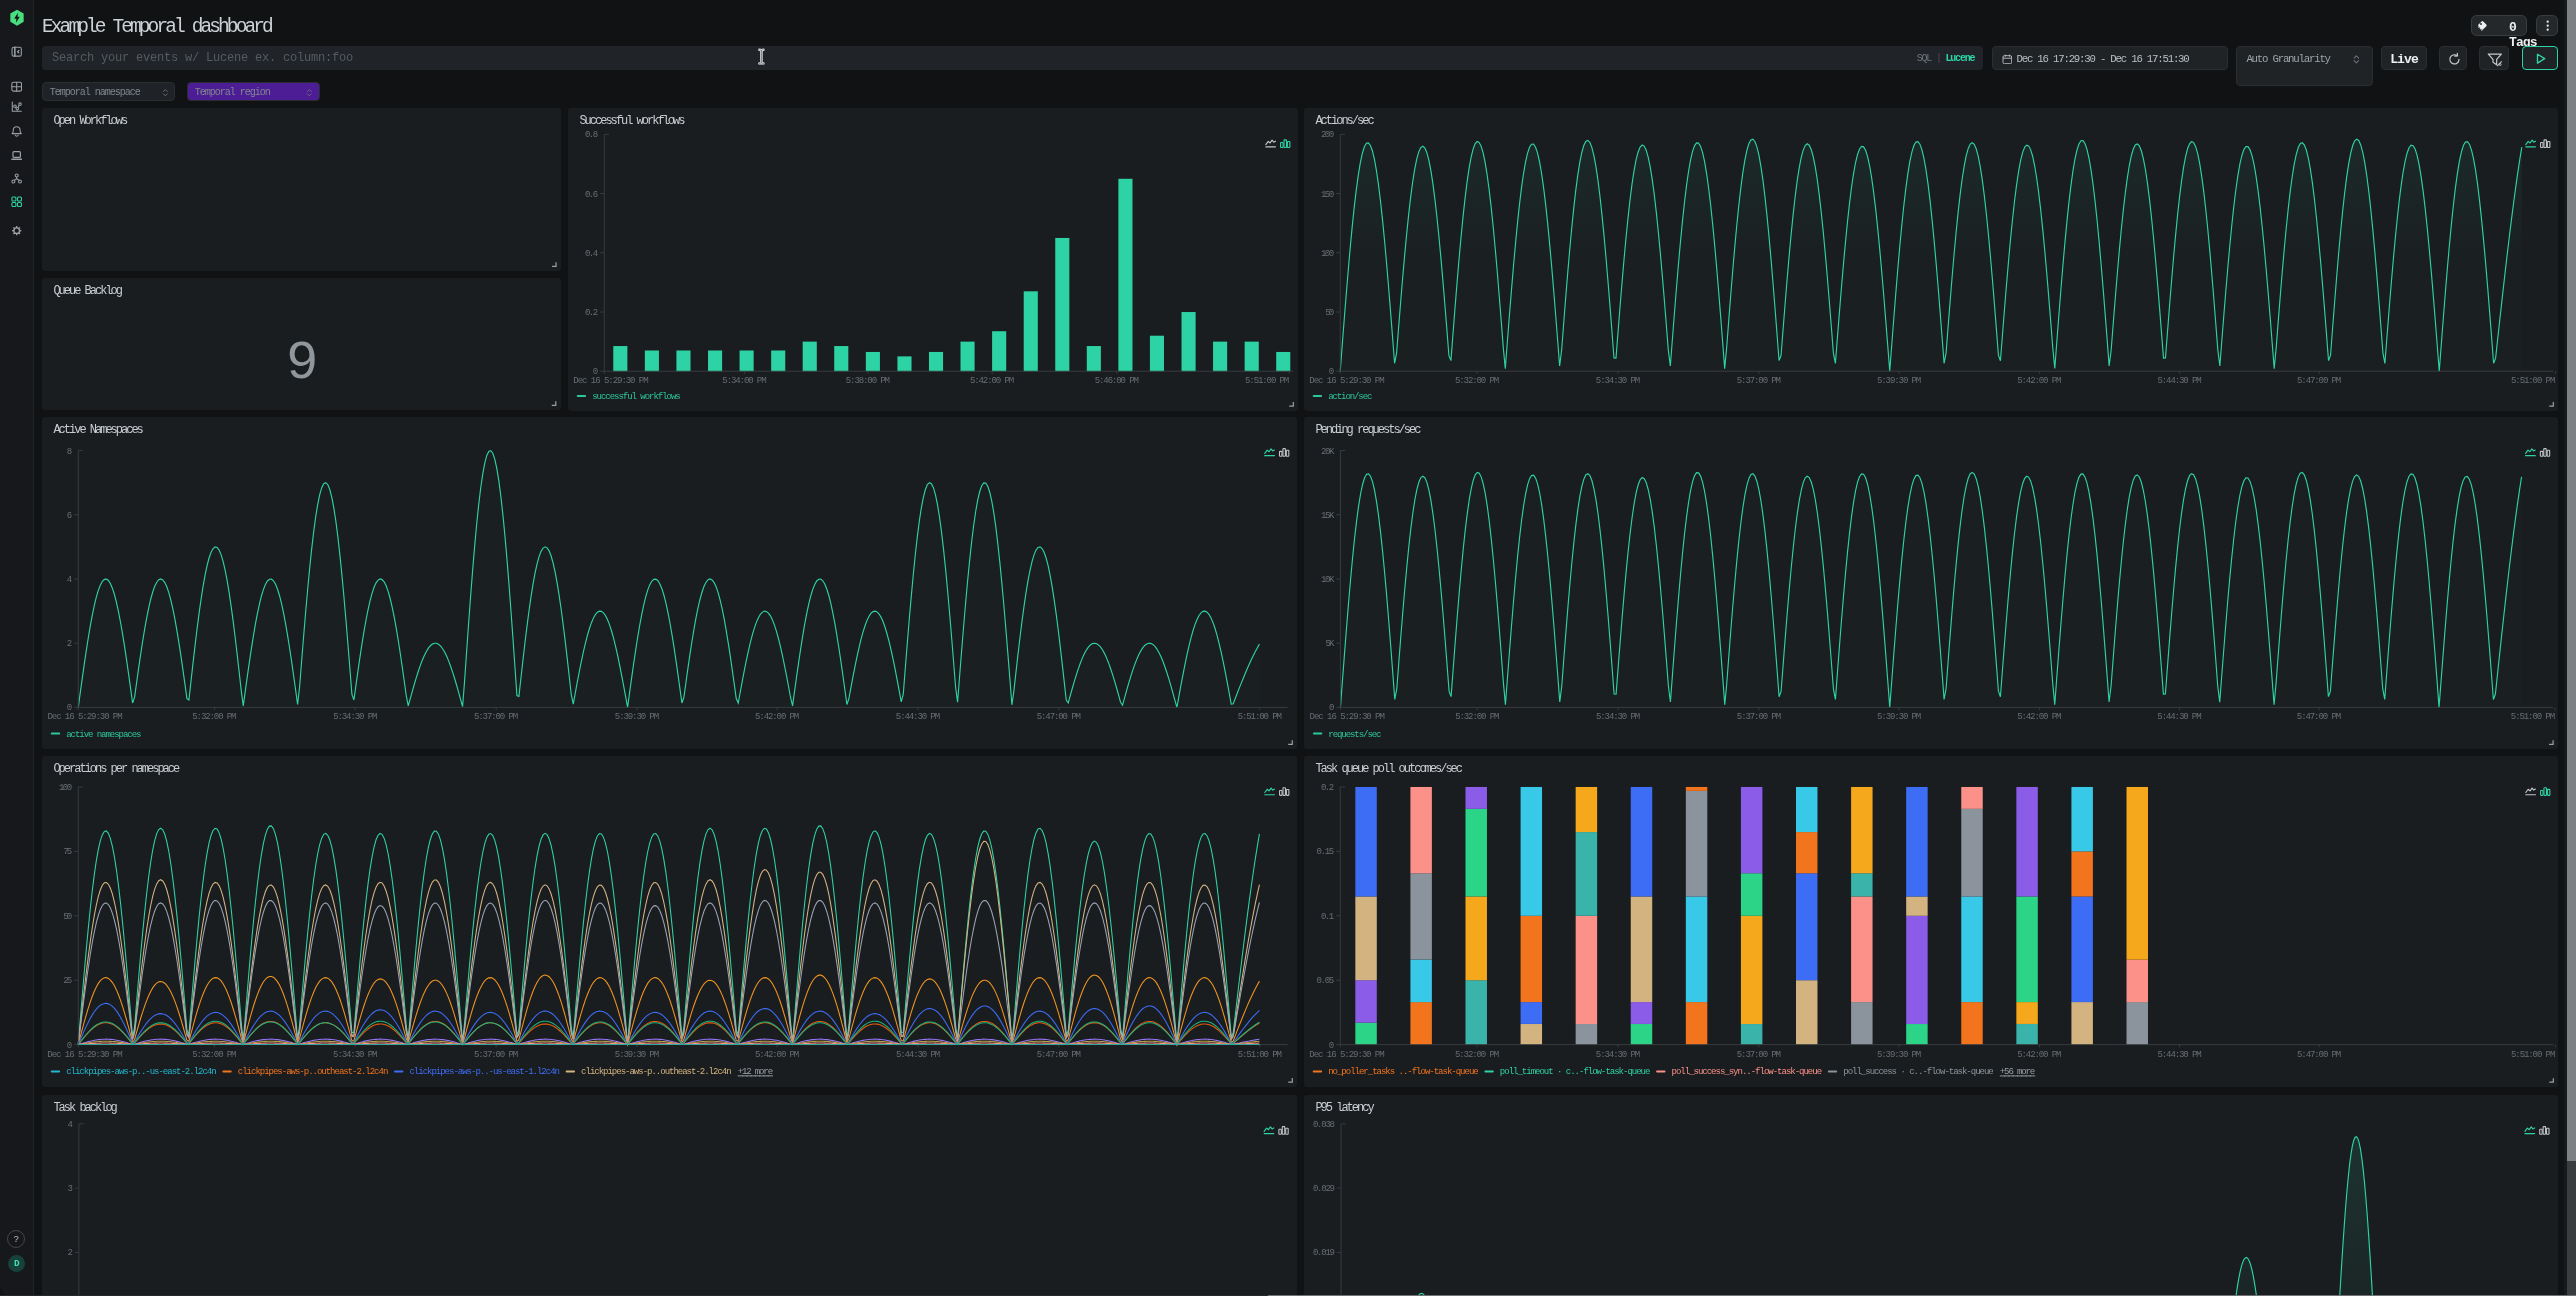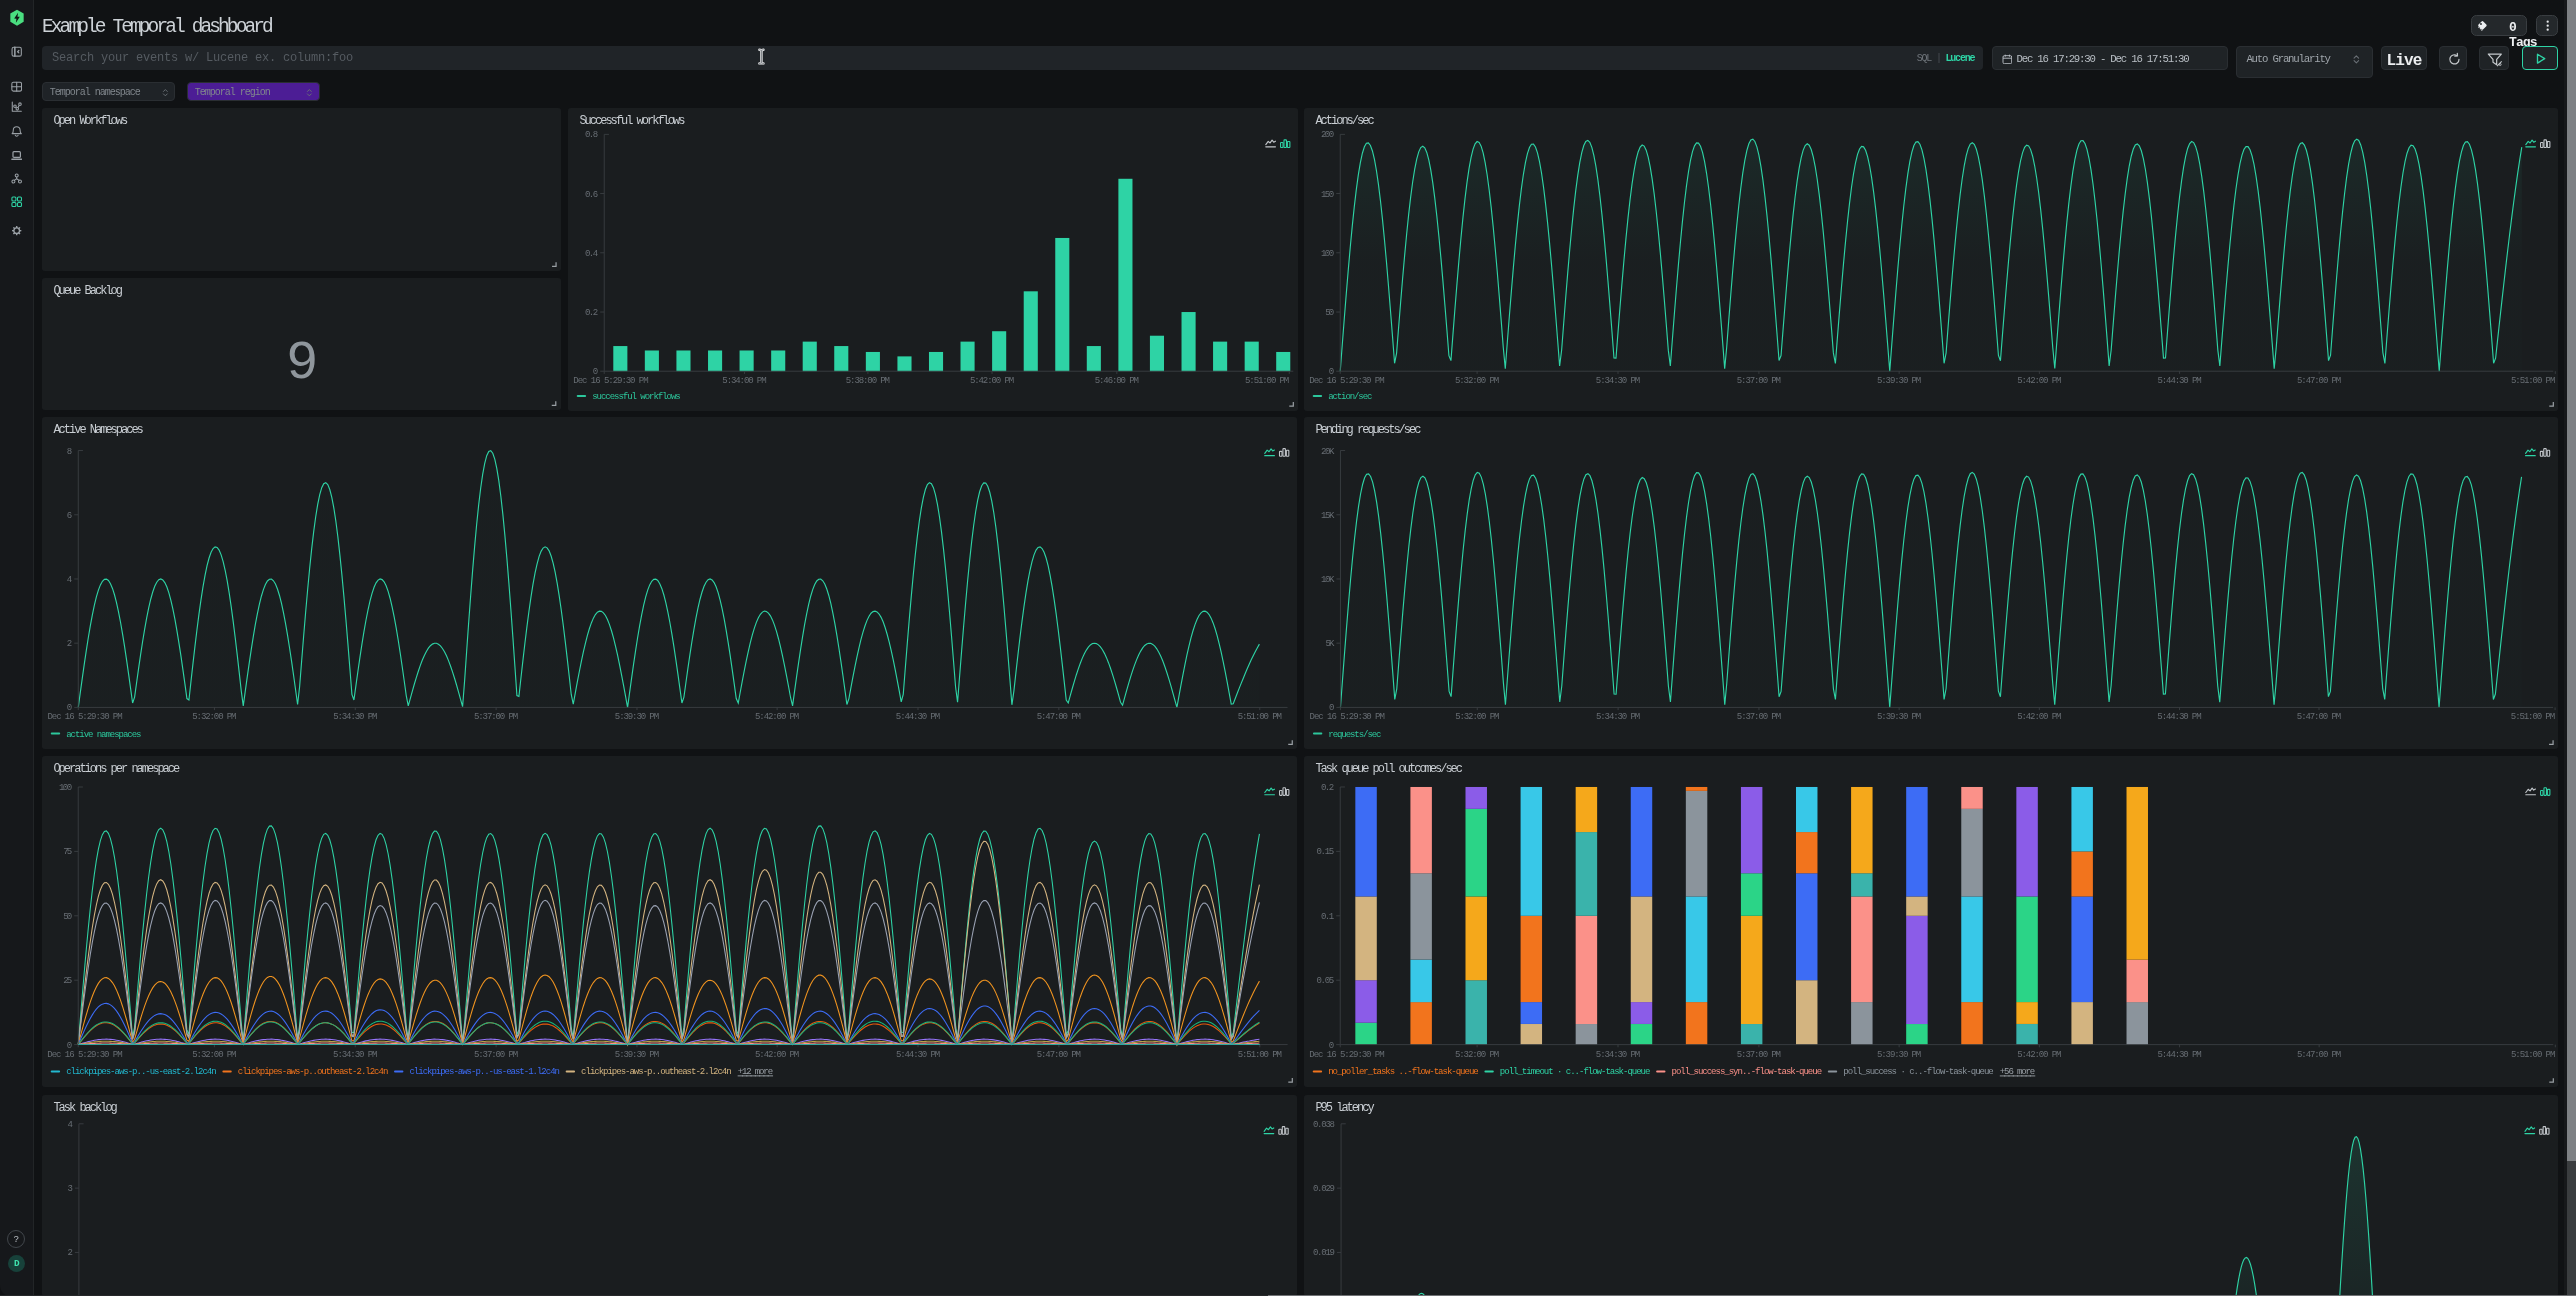--- a/index.html
+++ b/index.html
@@ -80,28 +80,28 @@
 <div class="abs" style="left:10px;top:5.4px;font-size:12px;letter-spacing:-0.2px;color:#555b61;">Search your events w/ Lucene ex. column:foo</div>
 <div class="abs" style="right:8.7px;top:6.7px;font-size:10px;letter-spacing:-1.2px;color:#70767c;">SQL <span style="color:#4a4f54">|</span> <span style="color:#2ed3a5;font-weight:bold;">Lucene</span></div>
 </div>
 <div class="abs" style="left:1992px;top:46px;width:236px;height:24px;background:#1f2326;border:0.7px solid #2a2e32;border-radius:4px;">
 <svg style="left:8.7px;top:6.7px" width="10.7" height="10.7" viewBox="0 0 16 16" fill="none" stroke="#b9bfc5" stroke-width="1.4">
 <rect x="1.5" y="2.5" width="13" height="12" rx="2"></rect>
       <path d="M4.8 1 V4 M11.2 1 V4 M1.5 6.3 H14.5"></path>
     </svg>
 <div class="abs" style="left:23.5px;top:6px;font-size:10.7px;letter-spacing:-1.2px;color:#b9bfc5;">Dec 16 17:29:30 - Dec 16 17:51:30</div>
 </div>
-<div class="abs" style="left:2236px;top:46px;width:137px;height:32px;background:#1f2326;border:0.7px solid #2a2e32;border-radius:4px;">
+<div class="abs" style="left:2236px;top:46px;width:137px;height:40px;background:#1f2326;border:0.7px solid #2a2e32;border-radius:4px;">
 <div class="abs" style="left:9.4px;top:6px;font-size:10.7px;letter-spacing:-1.2px;color:#9fa5ab;">Auto Granularity</div>
 <svg style="left:114px;top:6.7px" width="10.7" height="10.7" viewBox="0 0 16 16" fill="none" stroke="#6a7076" stroke-width="1.6" stroke-linecap="round" stroke-linejoin="round">
 <path d="M4.6 6.2 L8 2.8 L11.4 6.2 M4.6 9.8 L8 13.2 L11.4 9.8"></path>
     </svg>
 </div>
 <div class="abs" style="left:2381px;top:46px;width:46px;height:24px;background:#1f2326;border:0.7px solid #2a2e32;border-radius:4px;text-align:center;">
-<div style="margin-top:5.4px;font-size:16px;font-weight:bold;letter-spacing:-0.9px;color:#eceef0;">Live</div>
+<div style="margin-top:5.4px;font-size:13px;font-weight:bold;letter-spacing:-0.9px;color:#eceef0;">Live</div>
   </div>
 <div class="abs" style="left:2439px;top:46px;width:28px;height:24px;background:#1f2326;border:0.7px solid #2a2e32;border-radius:4px;">
 <svg style="left:6.7px;top:4.7px" width="14.8" height="14.8" viewBox="0 0 22 22" fill="none" stroke="#c6cacd" stroke-width="1.8" stroke-linecap="round">
 <path d="M17.8 11 A6.8 6.8 0 1 1 14.9 5.4"></path>
       <path d="M15.3 2 L15.6 5.9 L11.7 6.1" stroke-linejoin="round"></path>
     </svg>
   </div>
 <div class="abs" style="left:2479px;top:46px;width:30px;height:24px;background:#1f2326;border:0.7px solid #2a2e32;border-radius:4px;">
 <svg style="left:6px;top:4px" width="18" height="17.4" viewBox="0 0 27 26" fill="none" stroke="#c6cacd" stroke-width="1.8" stroke-linejoin="round">
 <path d="M3.5 4.5 H23 L16 12.5 V20.5 L10.5 17 V12.5 Z"></path>

